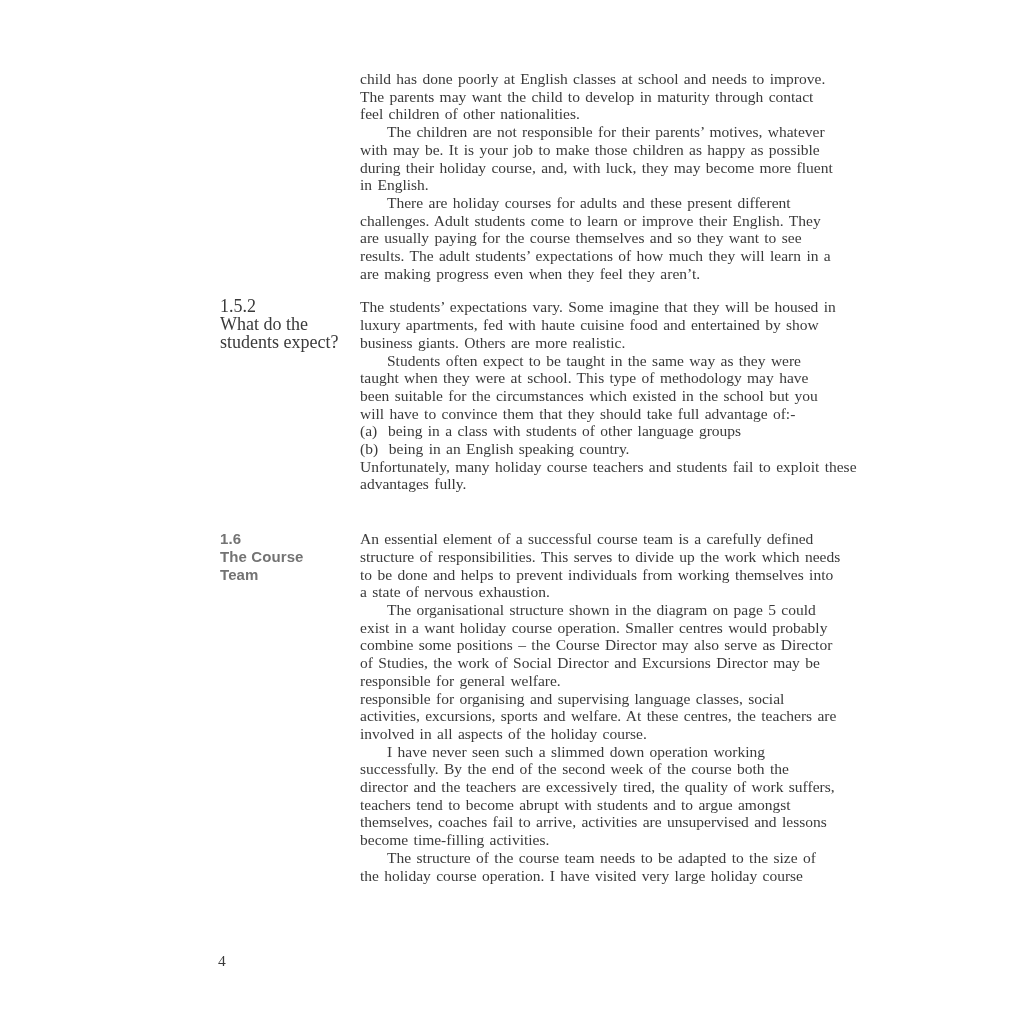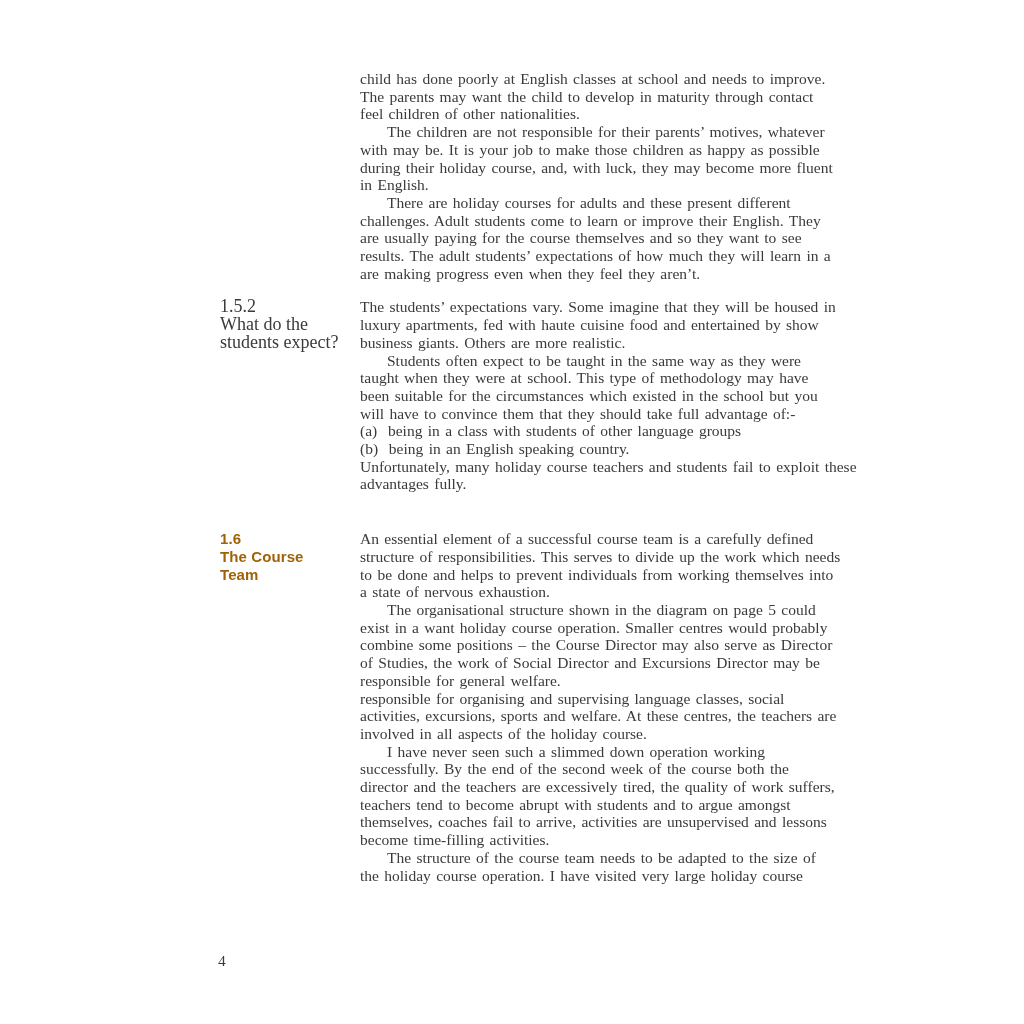--- a/index.html
+++ b/index.html
@@ -36,21 +36,21 @@
   }
   .mh-line {
     font-size: 18px;
     line-height: 17.7px;
     white-space: pre-wrap;
   }
   .section.bold-heading .mh-line {
     font-family: "Liberation Sans", sans-serif;
     font-weight: bold;
     font-size: 15px;
-    color: #a16207;
+    color: #737373;
     letter-spacing: 0.1px;
   }
   .body-line {
     font-size: 15.5px;
     line-height: 17.7px;
     word-spacing: 1.5px;
     white-space: pre-wrap;
   }
   .body-line.indent { padding-left: 27px; }
   .page-number {

